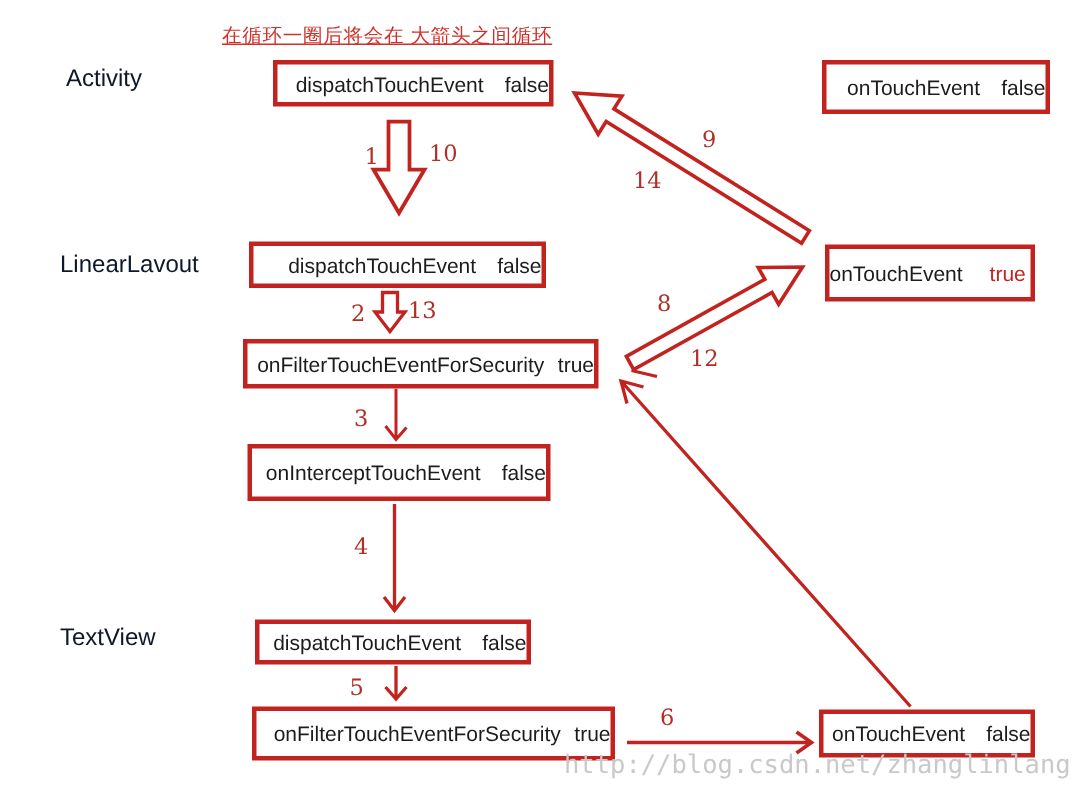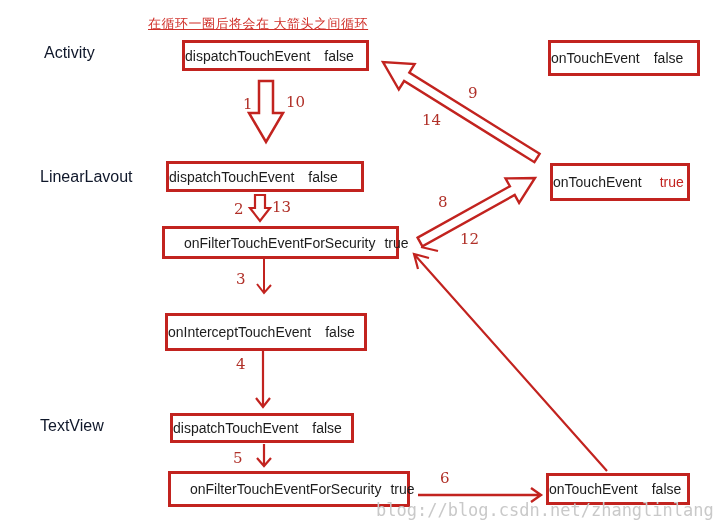--- a/index.html
+++ b/index.html
@@ -8,21 +8,21 @@
     font-family:"Liberation Sans",sans-serif;overflow:hidden;
   }
   .layer-label{
     position:absolute;color:#0f172a;font-size:16px;white-space:nowrap;
   }
   .annotation{
     position:absolute;color:#d0302a;font-size:13px;white-space:nowrap;letter-spacing:.5px;text-decoration:underline;
   }
   .ebox{
     position:absolute;border:3px solid #c2231f;background:#fff;
-    display:flex;align-items:center;justify-content:flex-start;gap:14px;
+    display:flex;align-items:center;justify-content:flex-end;gap:14px;
     font-size:14px;color:#1c1c1c;white-space:nowrap;box-sizing:border-box;
   }
   .ebox.tight{gap:9px;padding-left:19px;}
   .ebox.left-align{justify-content:flex-start;gap:18px;padding-left:0;}
   .ebox .result-red{color:#c2231f;}
   .stepnum{
     position:absolute;color:#b03028;font-size:15px;
     font-family:"DejaVu Serif",serif;white-space:nowrap;
   }
   .watermark{
@@ -84,21 +84,21 @@
   <div class="ebox left-align" style="left:550px;top:163px;width:140px;height:38px;">
     <span>onTouchEvent</span>
     <span class="result-red">true</span>
   </div>
 
   <div class="ebox tight" style="left:162px;top:226px;width:237px;height:33px;">
     <span>onFilterTouchEventForSecurity</span>
     <span>true</span>
   </div>
 
-  <div class="ebox" style="left:165px;top:296px;width:202px;height:38px;margin-top:17px;">
+  <div class="ebox" style="left:165px;top:296px;width:202px;height:38px;">
     <span>onInterceptTouchEvent</span>
     <span>false</span>
   </div>
 
   <div class="ebox" style="left:170px;top:413px;width:184px;height:30px;">
     <span>dispatchTouchEvent</span>
     <span>false</span>
   </div>
 
   <div class="ebox tight" style="left:168px;top:471px;width:242px;height:36px;">
@@ -117,15 +117,15 @@
   <div class="stepnum" style="left:272px;top:198px;">13</div>
   <div class="stepnum" style="left:236px;top:270px;">3</div>
   <div class="stepnum" style="left:236px;top:355px;">4</div>
   <div class="stepnum" style="left:233px;top:449px;">5</div>
   <div class="stepnum" style="left:440px;top:469px;">6</div>
   <div class="stepnum" style="left:438px;top:193px;">8</div>
   <div class="stepnum" style="left:460px;top:230px;text-align:right;">12</div>
   <div class="stepnum" style="left:468px;top:84px;">9</div>
   <div class="stepnum" style="left:422px;top:111px;">14</div>
 
-  <div class="watermark">blog://blog.csdn.net/zhanglinlang</div>
+  <div class="watermark">http://blog.csdn.net/zhanglinlang</div>
 
 </div>
 
 </body></html>

